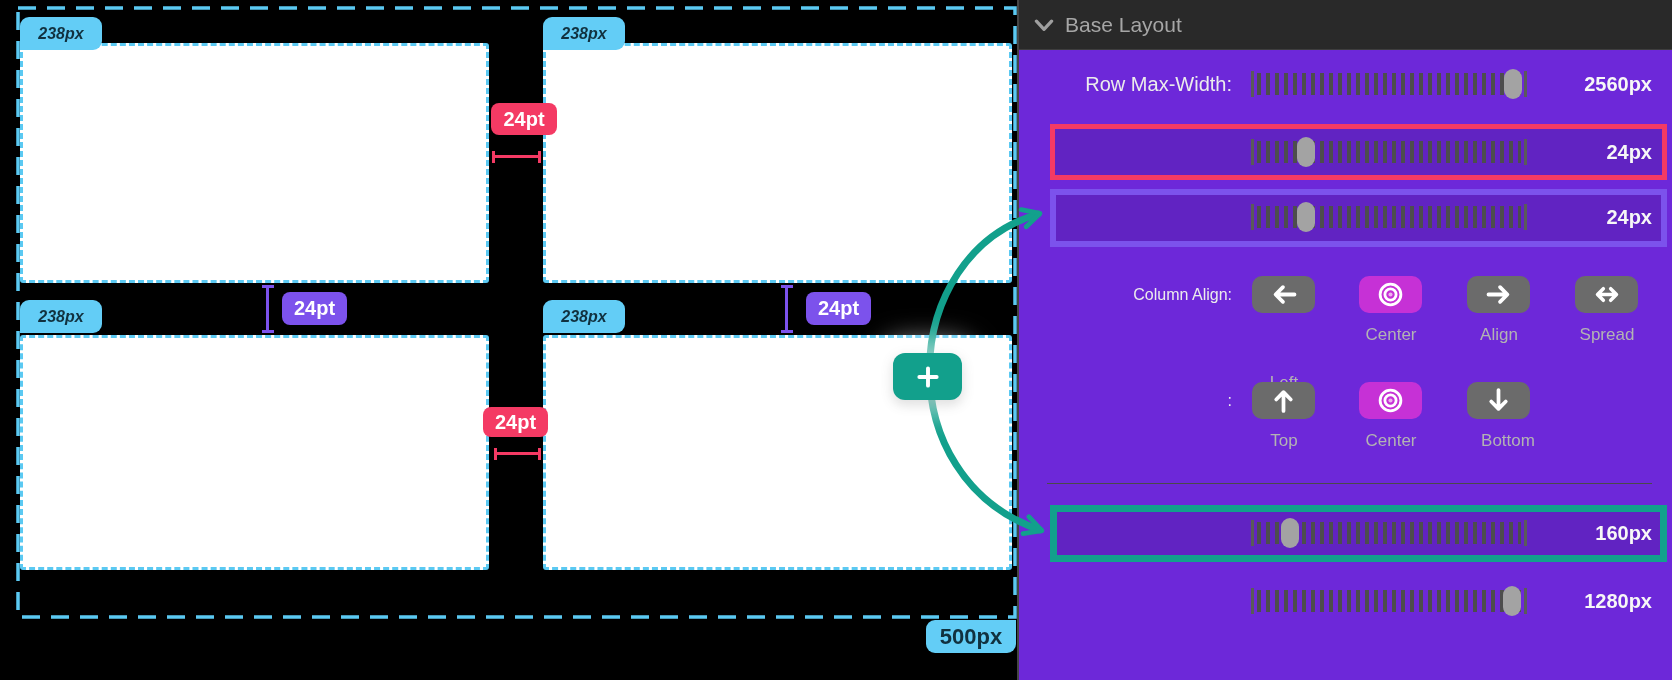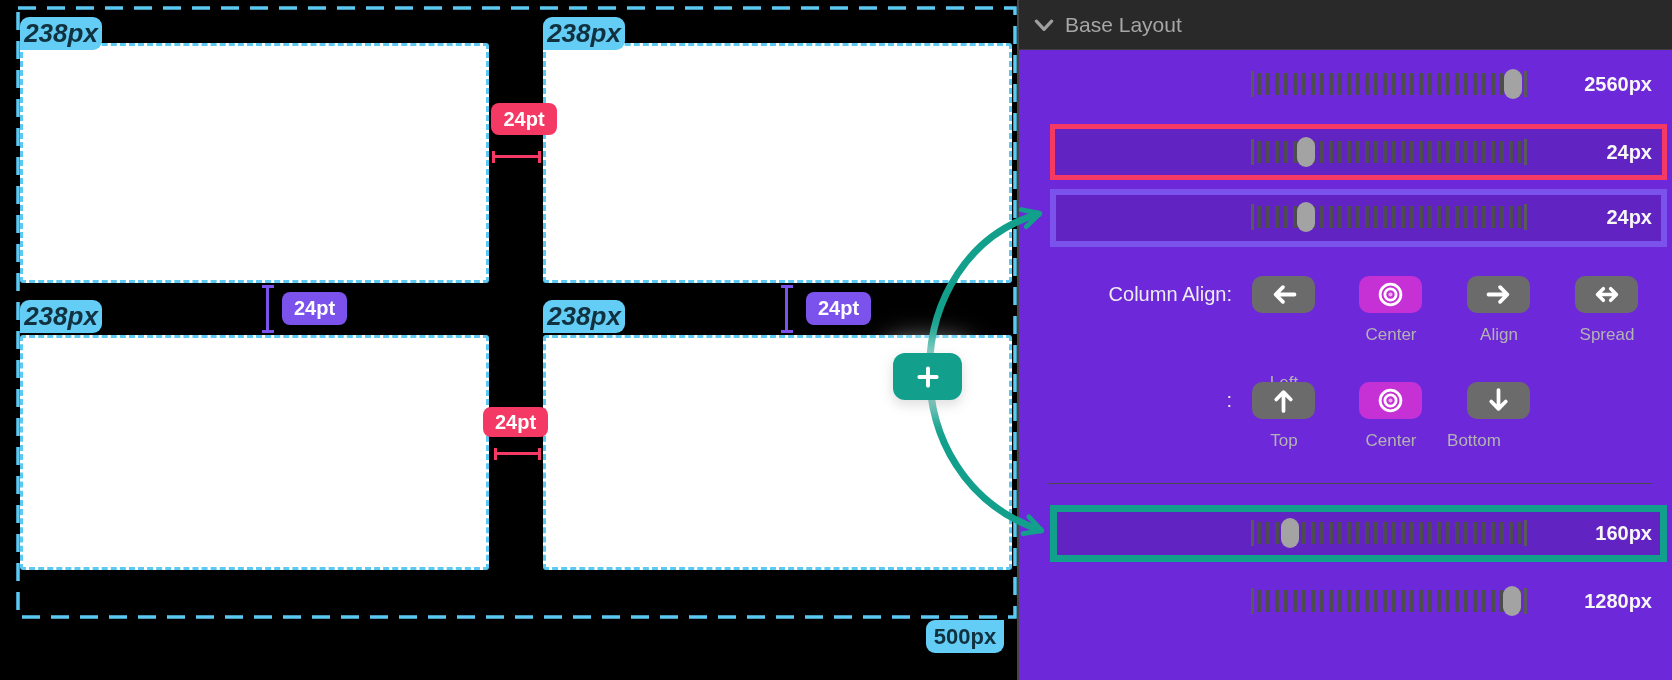--- a/index.html
+++ b/index.html
@@ -3,24 +3,24 @@
 <meta charset="utf-8">
 <style>
   html,body{margin:0;padding:0;background:#000;}
   *{box-sizing:border-box;font-family:"Liberation Sans",sans-serif;}
   .screen{position:relative;width:1672px;height:680px;background:#000;overflow:hidden;}
 
   
   .canvas{position:absolute;left:0;top:0;width:1017px;height:680px;background:#000;}
   .outer-svg{position:absolute;left:16px;top:6px;pointer-events:none;}
   .gridbox{position:absolute;background:#fff;border:3px dashed #5bc9f2;border-radius:3px;}
-  .cyan-badge{position:absolute;background:#63cdf6;color:#11313f;font-size:26px;font-weight:700;
+  .cyan-badge{position:absolute;background:#63cdf6;color:#11313f;font-size:16px;font-weight:700;
     display:flex;align-items:center;justify-content:center;z-index:5;}
   .cyan-badge.w-lab{font-style:italic;border-radius:9px 9px 9px 0;width:82px;height:33px;}
-  .cyan-badge.h-lab{border-radius:9px 0 9px 9px;width:78px;height:33px;font-size:22px;}
+  .cyan-badge.h-lab{border-radius:9px 0 9px 9px;width:90px;height:33px;font-size:22px;}
   .meas-badge{position:absolute;color:#fff;font-size:20px;font-weight:600;border-radius:8px;
     display:flex;align-items:center;justify-content:center;z-index:6;}
   .meas-badge.pink{background:#f43a64;}
   .meas-badge.purple{background:#7c52ec;}
   .h-measure{position:absolute;height:12px;border-left:3px solid #f43a64;border-right:3px solid #f43a64;z-index:4;}
   .h-measure::after{content:"";position:absolute;left:0;right:0;top:4px;height:3px;background:#f43a64;}
   .v-measure{position:absolute;width:12px;border-top:3px solid #7c52ec;border-bottom:3px solid #7c52ec;z-index:4;}
   .v-measure::after{content:"";position:absolute;top:0;bottom:0;left:4px;width:3px;background:#7c52ec;}
   .plus-btn{position:absolute;left:893px;top:353px;width:69px;height:47px;background:#12a08c;border-radius:12px;
     display:flex;align-items:center;justify-content:center;z-index:9;border:none;cursor:pointer;
@@ -45,21 +45,21 @@
   .capl{left:0;} .capr{right:0;}
   .thumb{position:absolute;top:0;width:18px;height:30px;border-radius:9px;background:#a3a3a3;
     transform:translateX(-50%);cursor:grab;}
 
   .hl-box{position:absolute;left:31px;width:617px;background:rgba(0,0,0,0.10);z-index:1;}
   .hl-pink{top:124px;height:56px;border:5px solid #f43a64;}
   .hl-purple{top:189px;height:58px;border:6px solid #7c52ec;}
   .hl-teal{top:505px;height:57px;border:7px solid #12a08c;}
   .srow,.alignlabel,.abtn,.caption{z-index:2;}
 
-  .alignlabel{position:absolute;width:213px;text-align:right;color:#ececec;font-size:20px;font-weight:500;
+  .alignlabel{position:absolute;width:213px;text-align:right;color:#ececec;font-size:16px;font-weight:500;
     height:37px;display:flex;align-items:center;justify-content:flex-end;left:0;}
   .abtn{position:absolute;width:63px;height:37px;border-radius:10px;background:#6b6b6b;border:none;cursor:pointer;
     display:flex;align-items:center;justify-content:center;}
   .abtn.selected{background:#c631d6;}
   .caption{position:absolute;width:90px;text-align:center;color:#b3b3b3;font-size:17px;}
   .divider{position:absolute;left:28px;top:483px;width:605px;height:1px;background:#4a4a4a;}
 </style>
 </head>
 <body>
 
@@ -106,20 +106,21 @@
         <path d="M2 2 L9 9.5 L16 2" stroke="#9f9f9f" stroke-width="3" fill="none" stroke-linecap="round" stroke-linejoin="round"></path>
       </svg>
       <div class="panel-title">Base Layout</div>
     </div>
 
     <div class="hl-box hl-pink"></div>
     <div class="hl-box hl-purple"></div>
     <div class="hl-box hl-teal"></div>
 
     <div class="srow" style="top:56px;">
+      <div class="slabel">Row Max-Width:</div>
       <div class="track">
         <span class="cap capl"></span>
         <span class="cap capr"></span>
         <span class="thumb" style="left: 95%;"></span>
       </div>
       <div class="sval">2560px</div>
     </div>
 
     <div class="srow" style="top:124px;">
       <div class="track">
@@ -180,21 +181,21 @@
         <circle cx="13" cy="13" r="2" fill="#edb3ef"></circle>
       </svg>
     </button>
     <button class="abtn" style="left:448px;top:382px;">
       <svg width="21" height="27" viewBox="0 0 20 26">
         <path d="M10 3 V20 M3 14 L10 21 L17 14" stroke="#fff" stroke-width="3.6" fill="none" stroke-linecap="round" stroke-linejoin="round"></path>
       </svg>
     </button>
     <div class="caption" style="left:220px;top:431px;">Top</div>
     <div class="caption" style="left:327px;top:431px;">Center</div>
-    <div class="caption" style="left:410px;top:431px;">Bottom</div>
+    <div class="caption" style="left:444px;top:431px;">Bottom</div>
 
     <div class="divider"></div>
 
     <div class="srow" style="top:505px;">
       <div class="track">
         <span class="cap capl"></span>
         <span class="cap capr"></span>
         <span class="thumb" style="left: 14%;"></span>
       </div>
       <div class="sval">160px</div>

